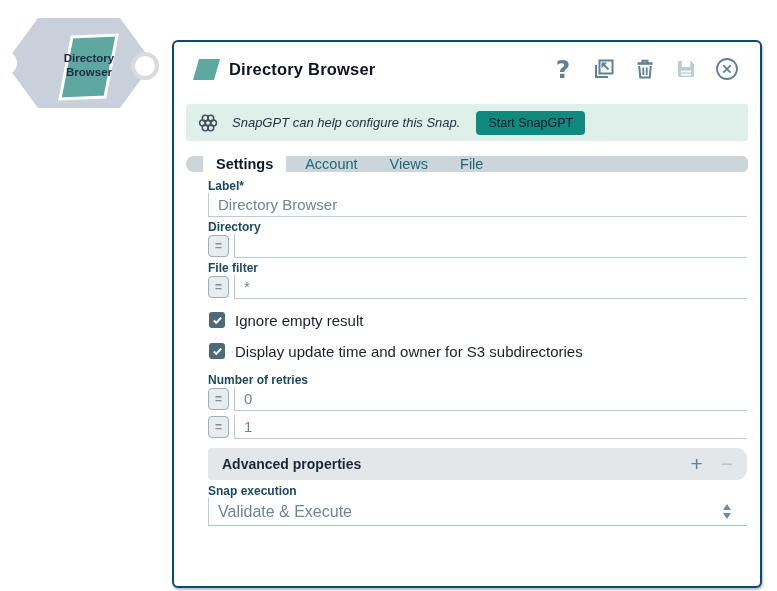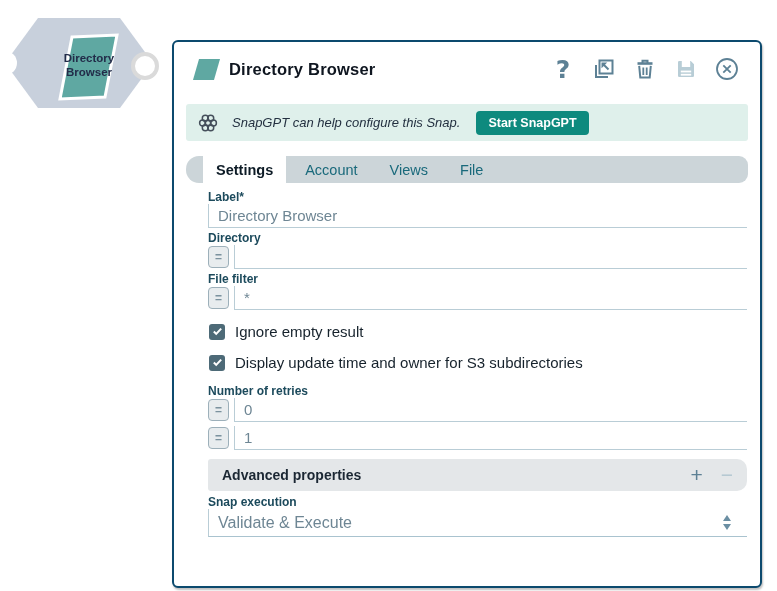--- a/index.html
+++ b/index.html
@@ -21,44 +21,44 @@
   .dialog-header { display:flex; align-items:center; padding:14px 20px 22px 22px; }
   .header-snap-icon { width:21px; height:21px; background:#5FA8A2; transform:skewX(-16deg); margin-right:12px; flex:none; }
   .dialog-title { font-size:16.5px; font-weight:bold; color:#0f1620; letter-spacing:.2px; white-space:nowrap; }
   .header-icons { margin-left:auto; display:flex; align-items:center; gap:15px; }
   .hicon { width:26px; height:26px; display:flex; align-items:center; justify-content:center; cursor:pointer; }
   .help-q { font-size:25px; font-weight:bold; color:#5D8195; font-family:"DejaVu Sans",sans-serif; line-height:1; }
 
   
   .banner { margin:0 12px; height:37px; background:#DFF0EB; border-radius:3px; display:flex; align-items:center; padding:0 10px; }
   .banner-text { font-size:13px; color:#233040; margin-left:12px; white-space:nowrap;font-style:italic; }
-  .banner-btn { margin-left:16px; background:#0E8A7E; color:#ffffff; font-size:12.5px; font-weight:bold;
+  .banner-btn { margin-left:16px; background:#0E8A7E; color:#0f172a; font-size:12.5px; font-weight:normal;
     padding:5px 12px; border:none; border-radius:4px; cursor:pointer; font-family:inherit; white-space:nowrap; }
 
   
-  .tabbar { margin:15px 12px 0; height:27px; background:#CCD5D9; border-radius:13px 9px 9px 13px;
+  .tabbar { margin:15px 12px 0; height:16px; background:#CCD5D9; border-radius:13px 9px 9px 13px;
     display:flex; align-items:stretch; padding-left:17px; }
   .tab { display:flex; align-items:center; padding:0 13px; font-size:14.5px; color:#19697B; cursor:pointer; white-space:nowrap; }
   .tab + .tab { margin-left:6px; }
   .tab.active { background:#fff; font-weight:bold; color:#0d1b26; }
   .tab-info { margin-left:16px; }
 
   
   .form { padding:8px 13px 0 34px; }
   .field-label { font-size:12px; font-weight:bold; color:#1C4A5C; line-height:13px; }
   .input-row { display:flex; align-items:center; height:24px; margin-bottom:4px; }
   .expr-btn { width:21px; height:22px; background:#E8ECEE; border:1px solid #9DB0BA; border-radius:4px;
     color:#7B929E; font-size:12px; font-weight:bold; display:flex; align-items:center; justify-content:center;
     margin-right:5px; flex:none; cursor:pointer; }
   .input-box { flex:1; height:100%; border-left:1px solid #B9CDD6; border-bottom:1px solid #B9CDD6;
     display:flex; align-items:center; }
   .input-box input { width:100%; border:none; outline:none; background:transparent; padding:0 0 0 9px;
     font-size:15px; color:#6E8694; font-family:inherit; }
 
-  .checkbox-row { display:flex; align-items:center; gap:10px; margin:13px 0 14px 1px; cursor:pointer; }
+  .checkbox-row { display:flex; gap:10px; margin:13px 0 14px 1px; cursor:pointer; }
   .checkbox { width:16px; height:16px; background:#4D6A77; border-radius:3px; display:flex;
     align-items:center; justify-content:center; flex:none; }
   .checkbox-label { font-size:15px; color:#16222C; white-space:nowrap; }
 
   .advanced-bar { margin-top:9px; height:32px; background:#E4E7E9; border-radius:3px 10px 10px 3px;
     display:flex; align-items:center; padding:0 14px; }
   .advanced-title { font-size:14px; font-weight:bold; color:#1B2733; }
   .adv-icons { margin-left:auto; display:flex; gap:18px; align-items:center; }
   .adv-plus { color:#5D8195; font-size:21px; line-height:20px; cursor:pointer; }
   .adv-minus { color:#B4C8D2; font-size:21px; line-height:20px; cursor:pointer; }

